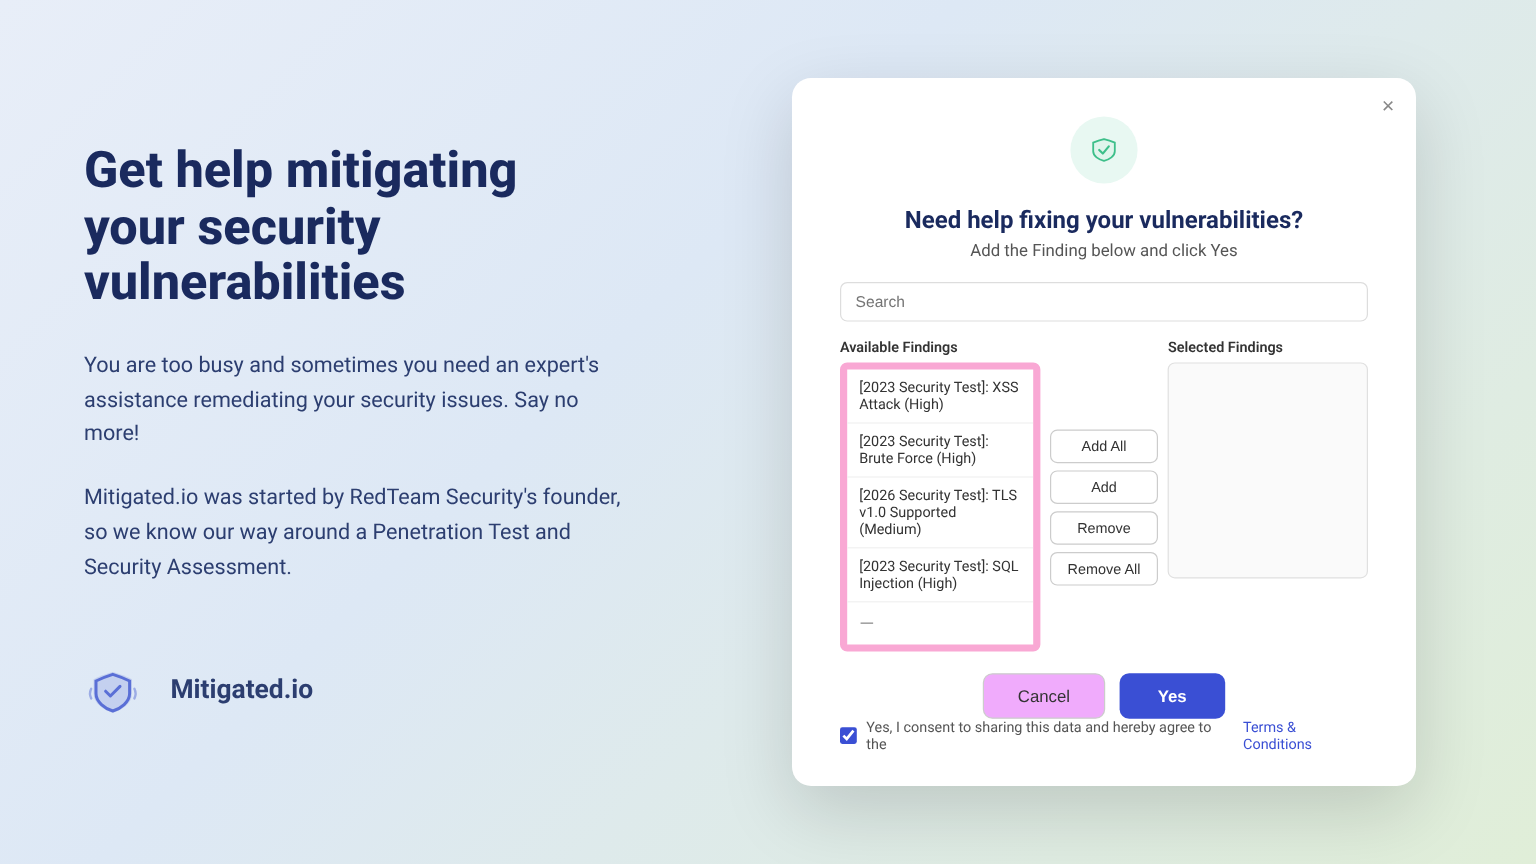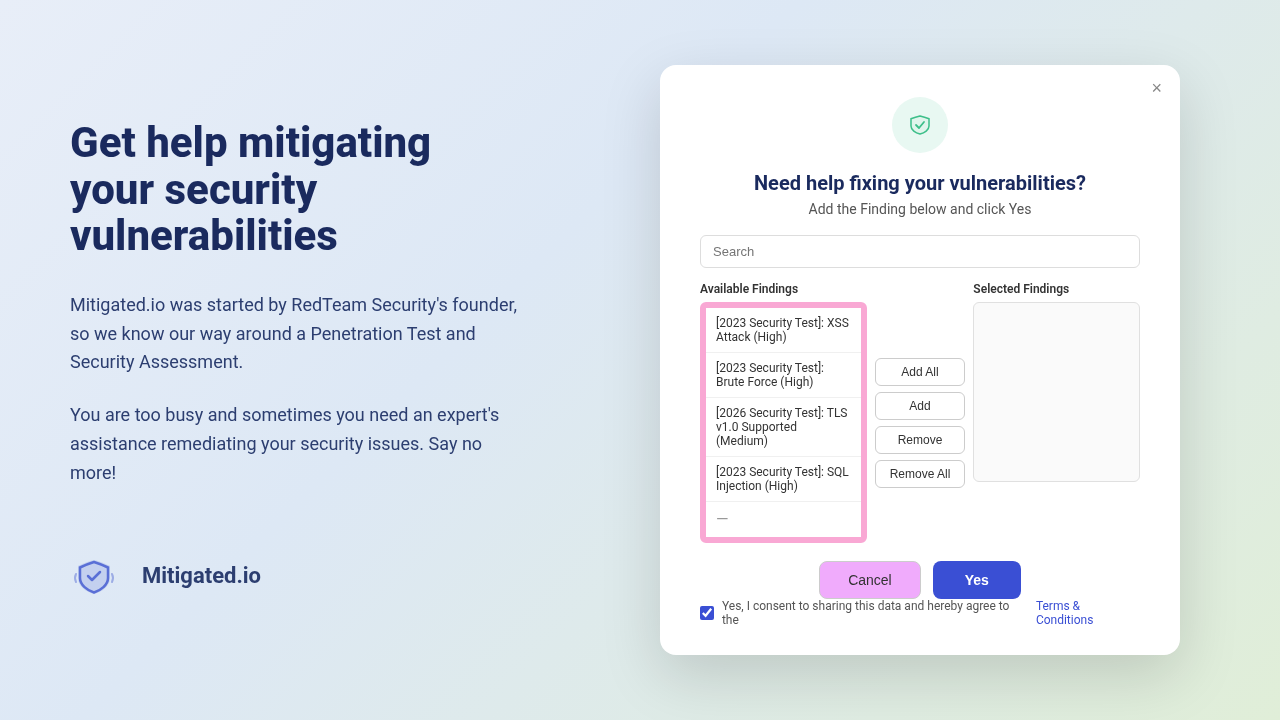--- a/index.html
+++ b/index.html
@@ -239,22 +239,22 @@
       border-radius: 6px;
       min-height: 180px;
       background: #fafafa;
     }
   </style>
 </head>
 <body>
 
 <div class="left-panel">
   <h1 class="headline">Get help mitigating your security vulnerabilities</h1>
+  <p class="body-text">You are too busy and sometimes you need an expert's assistance remediating your security issues. Say no more!</p>
   <p class="body-text">Mitigated.io was started by RedTeam Security's founder, so we know our way around a Penetration Test and Security Assessment.</p>
-  <p class="body-text">You are too busy and sometimes you need an expert's assistance remediating your security issues. Say no more!</p>
   <div class="brand-logo">
     <svg class="logo-icon" viewBox="0 0 48 48" fill="none">
       <path d="M8 14C8 14 16 10 24 8C32 10 40 14 40 14V26C40 34 32 40 24 42C16 40 8 34 8 26V14Z" fill="#5a6fd6" opacity="0.2"></path>
       <path d="M10 15.5C10 15.5 17.5 12 24 10C30.5 12 38 15.5 38 15.5V26C38 33 30.5 38.5 24 40.5C17.5 38.5 10 33 10 26V15.5Z" stroke="#5a6fd6" stroke-width="2.5" fill="none"></path>
       <path d="M18 24L22 28L30 20" stroke="#5a6fd6" stroke-width="2.5" stroke-linecap="round" stroke-linejoin="round"></path>
       <path d="M6 22C6 22 4 26 6 30" stroke="#5a6fd6" stroke-width="2" stroke-linecap="round" opacity="0.5"></path>
       <path d="M42 22C42 22 44 26 42 30" stroke="#5a6fd6" stroke-width="2" stroke-linecap="round" opacity="0.5"></path>
     </svg>
     <span class="brand-name">Mitigated.io</span>
   </div>

